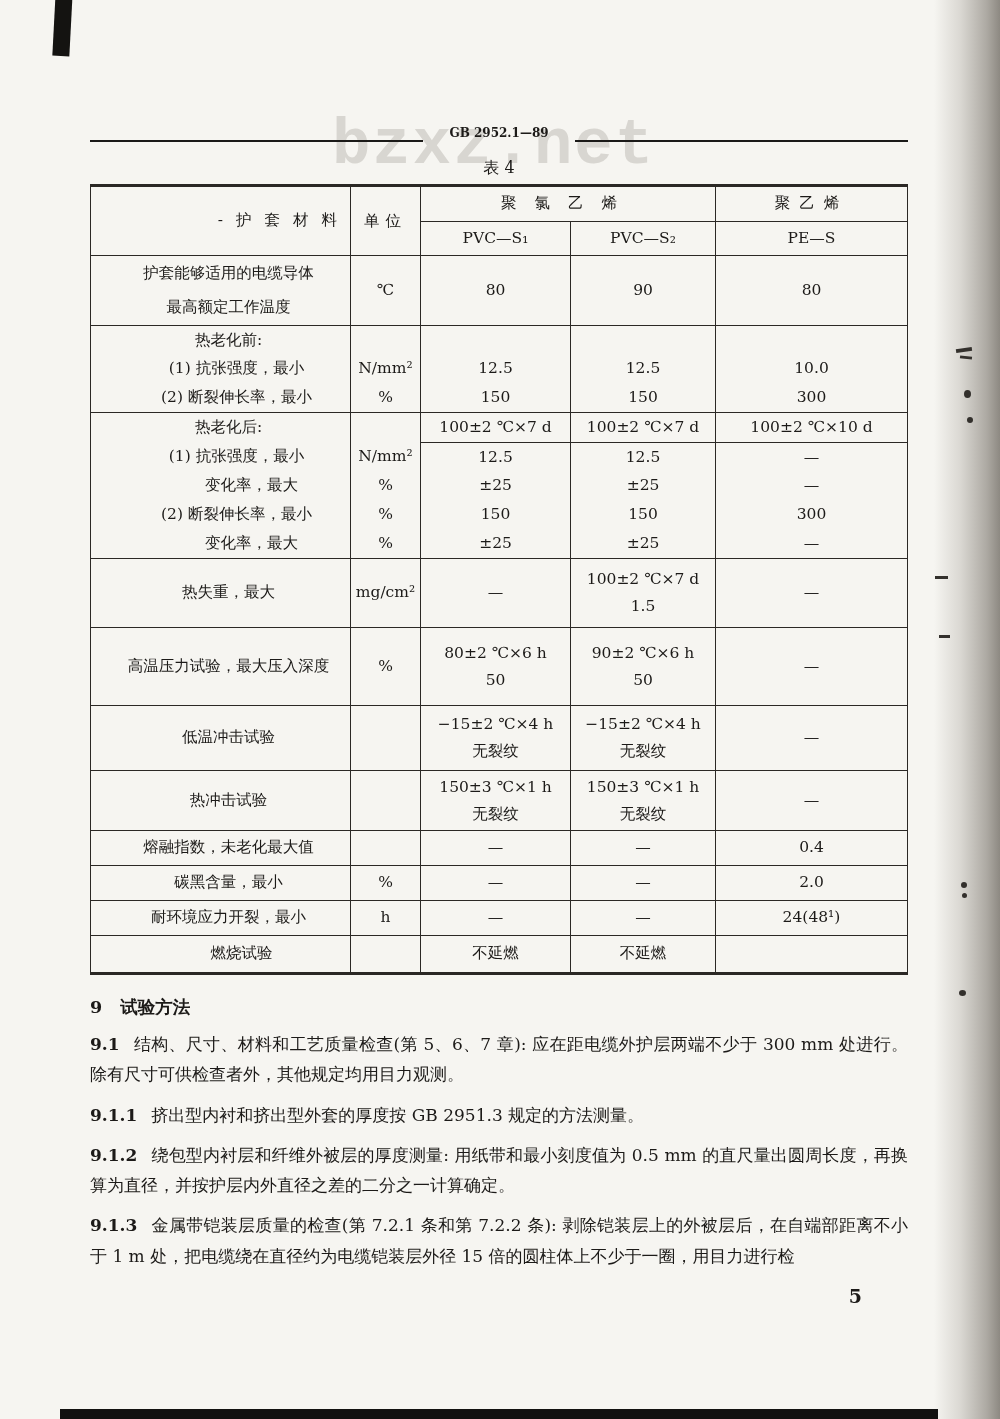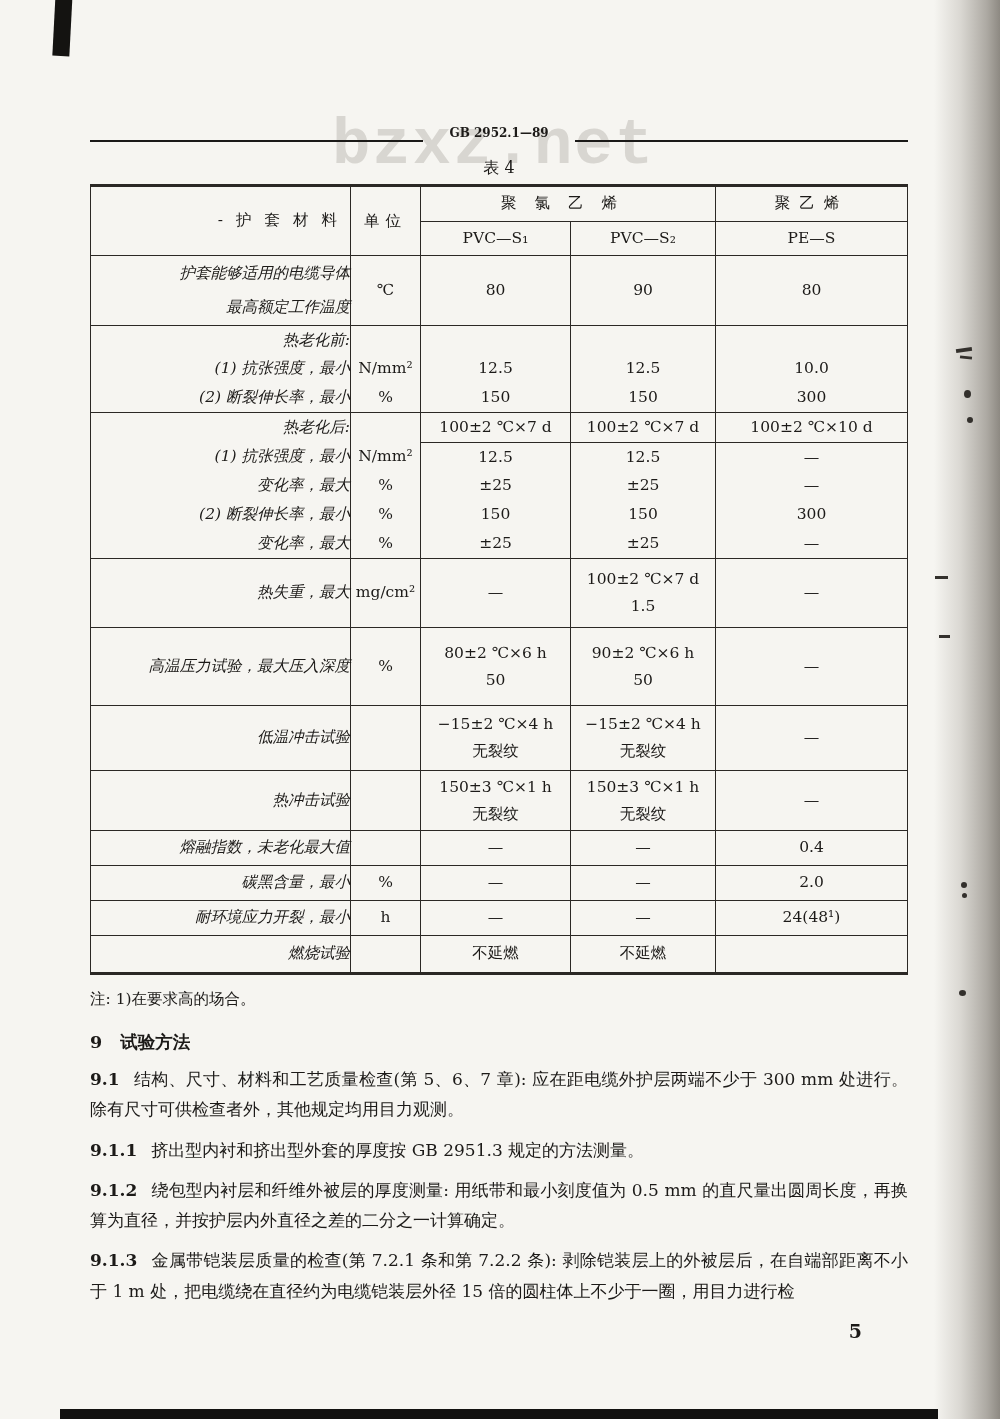--- a/index.html
+++ b/index.html
@@ -38,21 +38,21 @@
   }
   .t4 th,.t4 td{border:0 solid #2b2825;padding:0;font-weight:normal;vertical-align:middle;line-height:1.5;}
   .bl{border-left-width:1px !important;}
   .hb{border-bottom-width:1px !important;}
   .bb{border-bottom-width:1px !important;}
   tr.gs>td{border-top-width:1px;}
   .th-mat{letter-spacing:13px;text-align:right;margin-left:11px;}
   .th-unit{letter-spacing:6px;text-align:center;font-family:Liberation Serif, serif;}
   .th-pvc{letter-spacing:18px;text-align:center;}
   .th-pe{letter-spacing:9px;text-align:center;}
-  .t4 .lab{text-align:right;padding-left:16px;font-style:italic;}
+  .t4 .lab{text-align:center;padding-left:16px;}
   .ind1{padding-left:32px !important;}
   .ind2{padding-left:62px !important;margin-left:28px;}
   .ind3{padding-left:42px !important;}
   .ctr{text-align:center;}
   .two div{line-height:27px;}
   
   .note{font-size:15.5px;margin-top:14px;}
   .sec9{margin-top:20px;font-size:17.5px;font-weight:bold;}
   .sec9 .snum{margin-right:18px;}
   .page-num{text-align:right;padding-right:46px;margin-top:14px;font-weight:bold;font-size:19px;}
@@ -255,21 +255,20 @@
     <tr class="gs" style="height:38px">
       <td class="lab ind3">燃烧试验</td>
       <td class="bl"></td>
       <td class="bl ctr">不延燃</td>
       <td class="bl ctr">不延燃</td>
       <td class="bl ctr"></td>
     </tr>
     </tbody>
   </table>
 
-  <div class="note">注: 1)在要求高的场合。</div>
 
   <div class="sec9">
     <span class="snum">9</span><span>试验方法</span>
   </div>
 
   <p class="para"><b class="pnum">9.1</b><span>结构、尺寸、材料和工艺质量检查(第 5、6、7 章): 应在距电缆外护层两端不少于 300 mm 处进行。除有尺寸可供检查者外，其他规定均用目力观测。</span></p>
   <p class="para"><b class="pnum">9.1.1</b><span>挤出型内衬和挤出型外套的厚度按 GB 2951.3 规定的方法测量。</span></p>
   <p class="para"><b class="pnum">9.1.2</b><span>绕包型内衬层和纤维外被层的厚度测量: 用纸带和最小刻度值为 0.5 mm 的直尺量出圆周长度，再换算为直径，并按护层内外直径之差的二分之一计算确定。</span></p>
   <p class="para"><b class="pnum">9.1.3</b><span>金属带铠装层质量的检查(第 7.2.1 条和第 7.2.2 条): 剥除铠装层上的外被层后，在自端部距离不小于 1 m 处，把电缆绕在直径约为电缆铠装层外径 15 倍的圆柱体上不少于一圈，用目力进行检</span></p>
 

